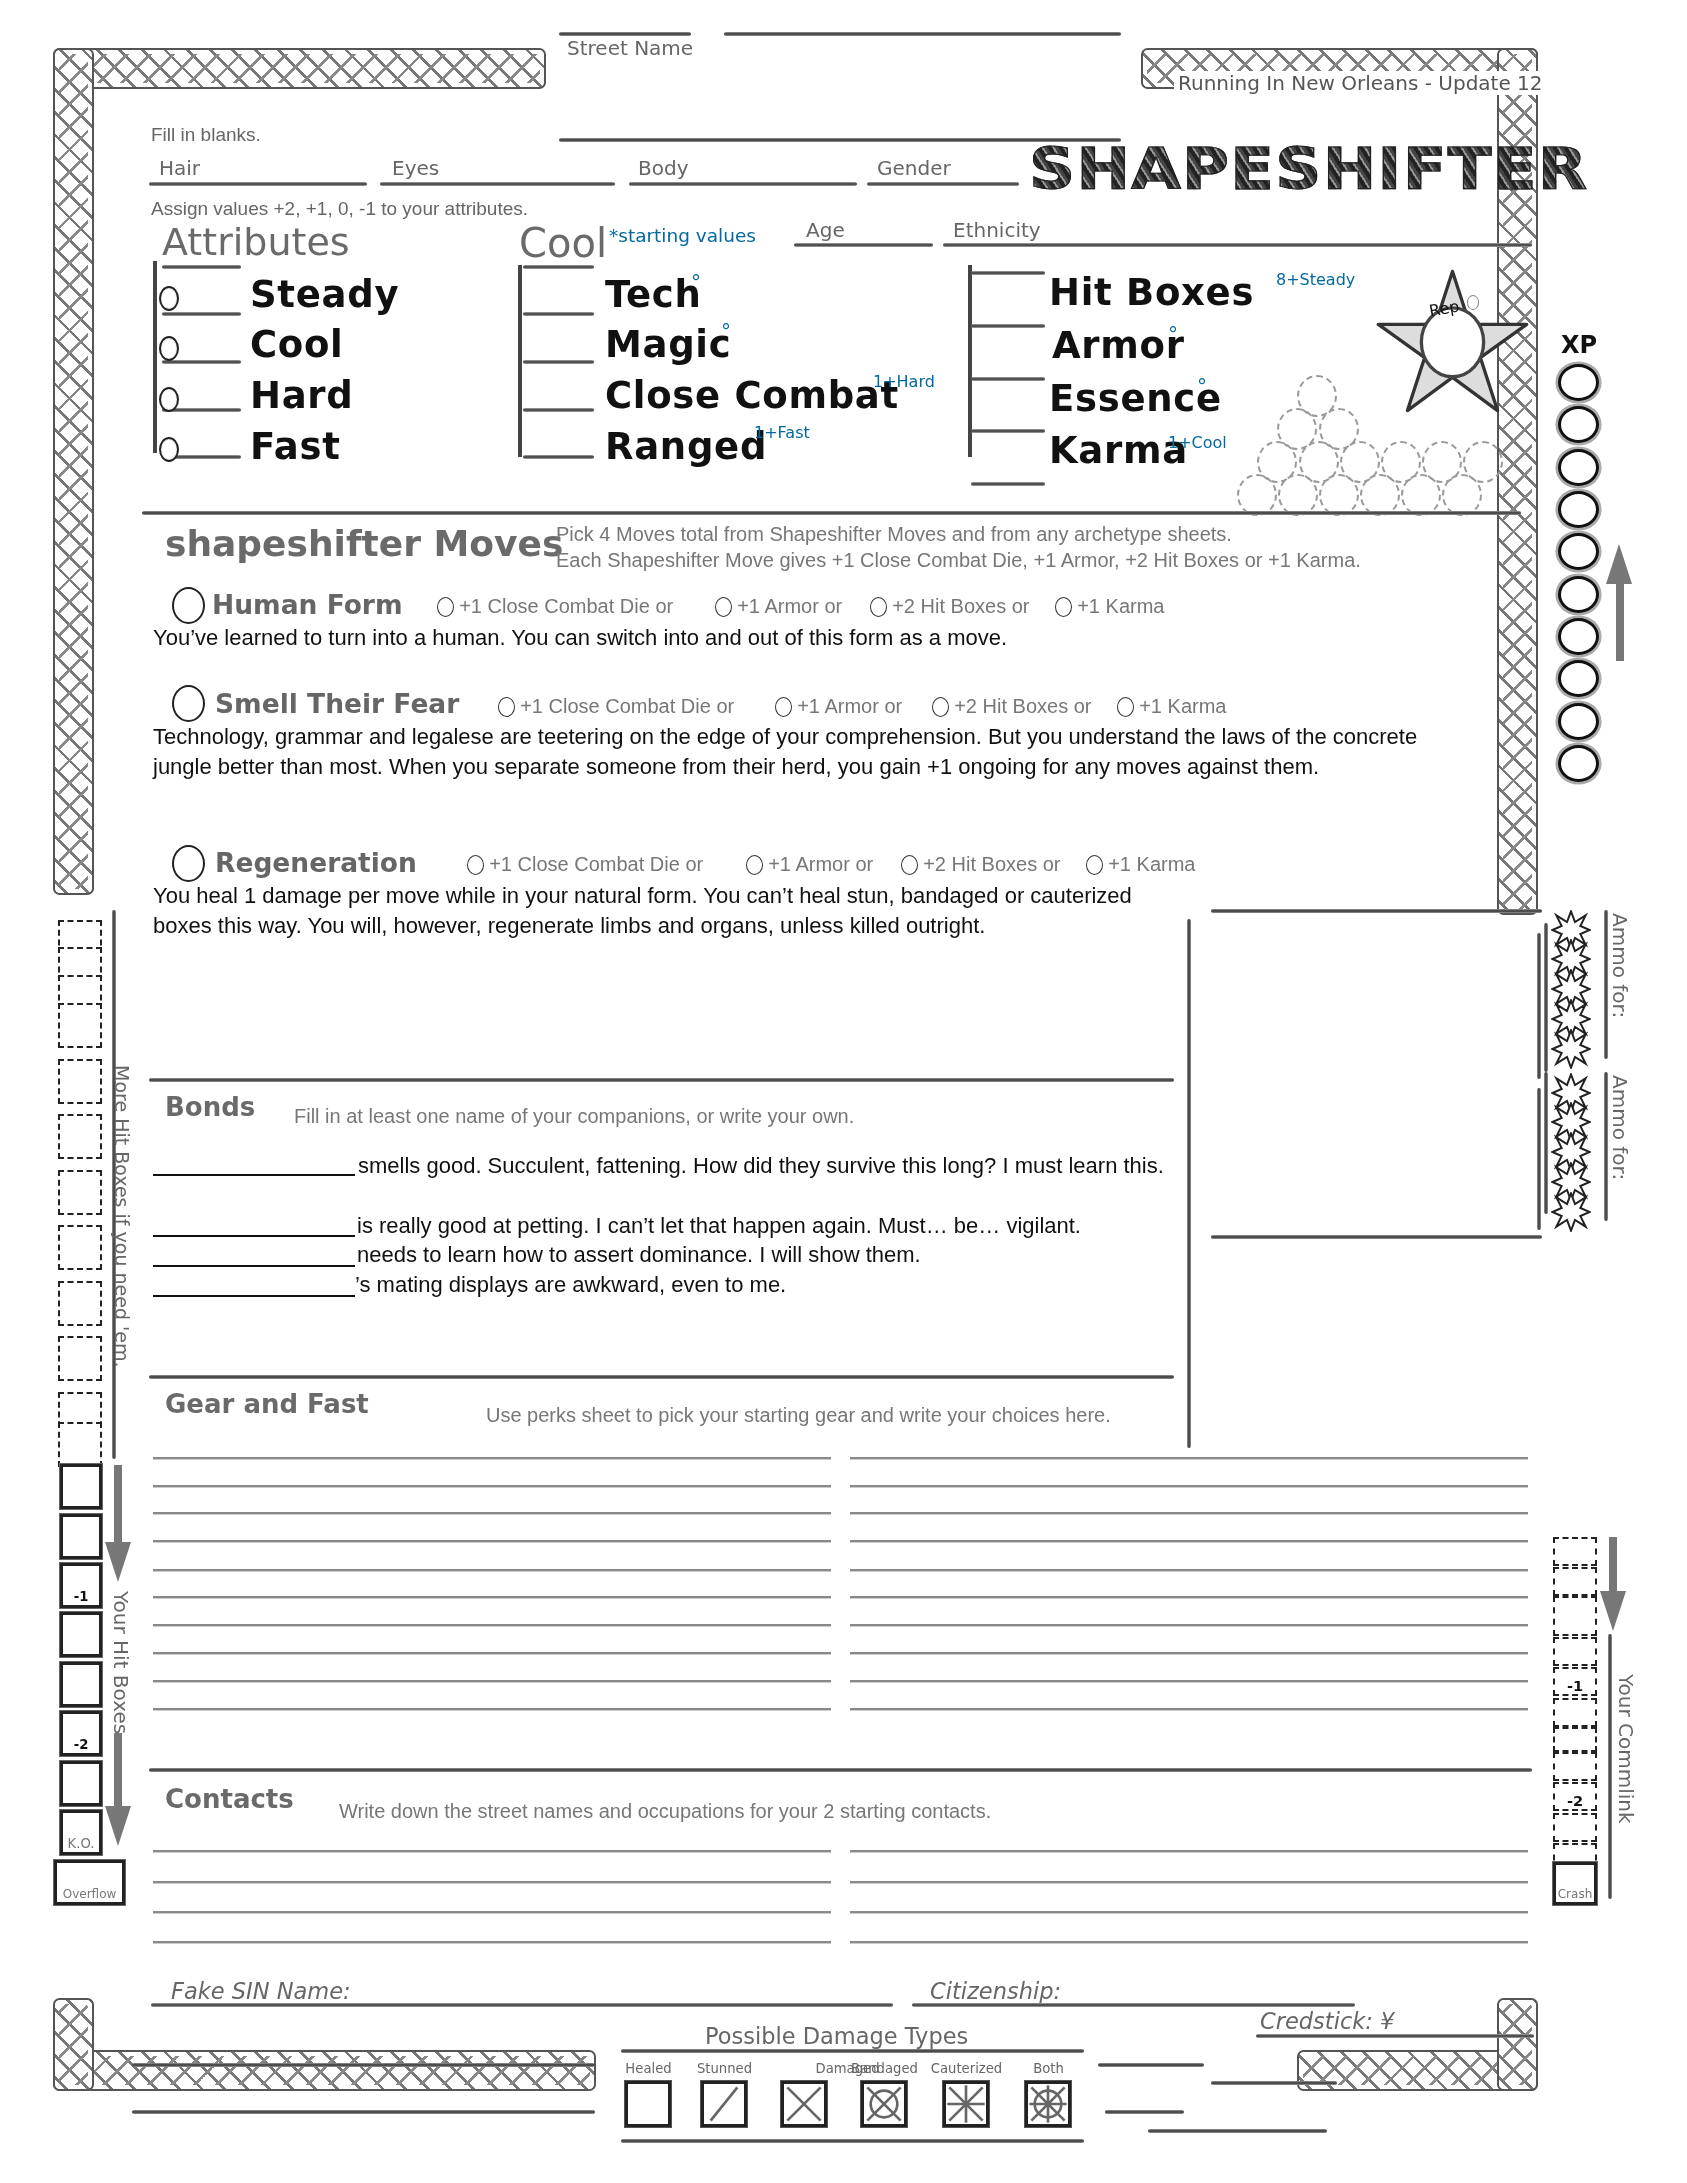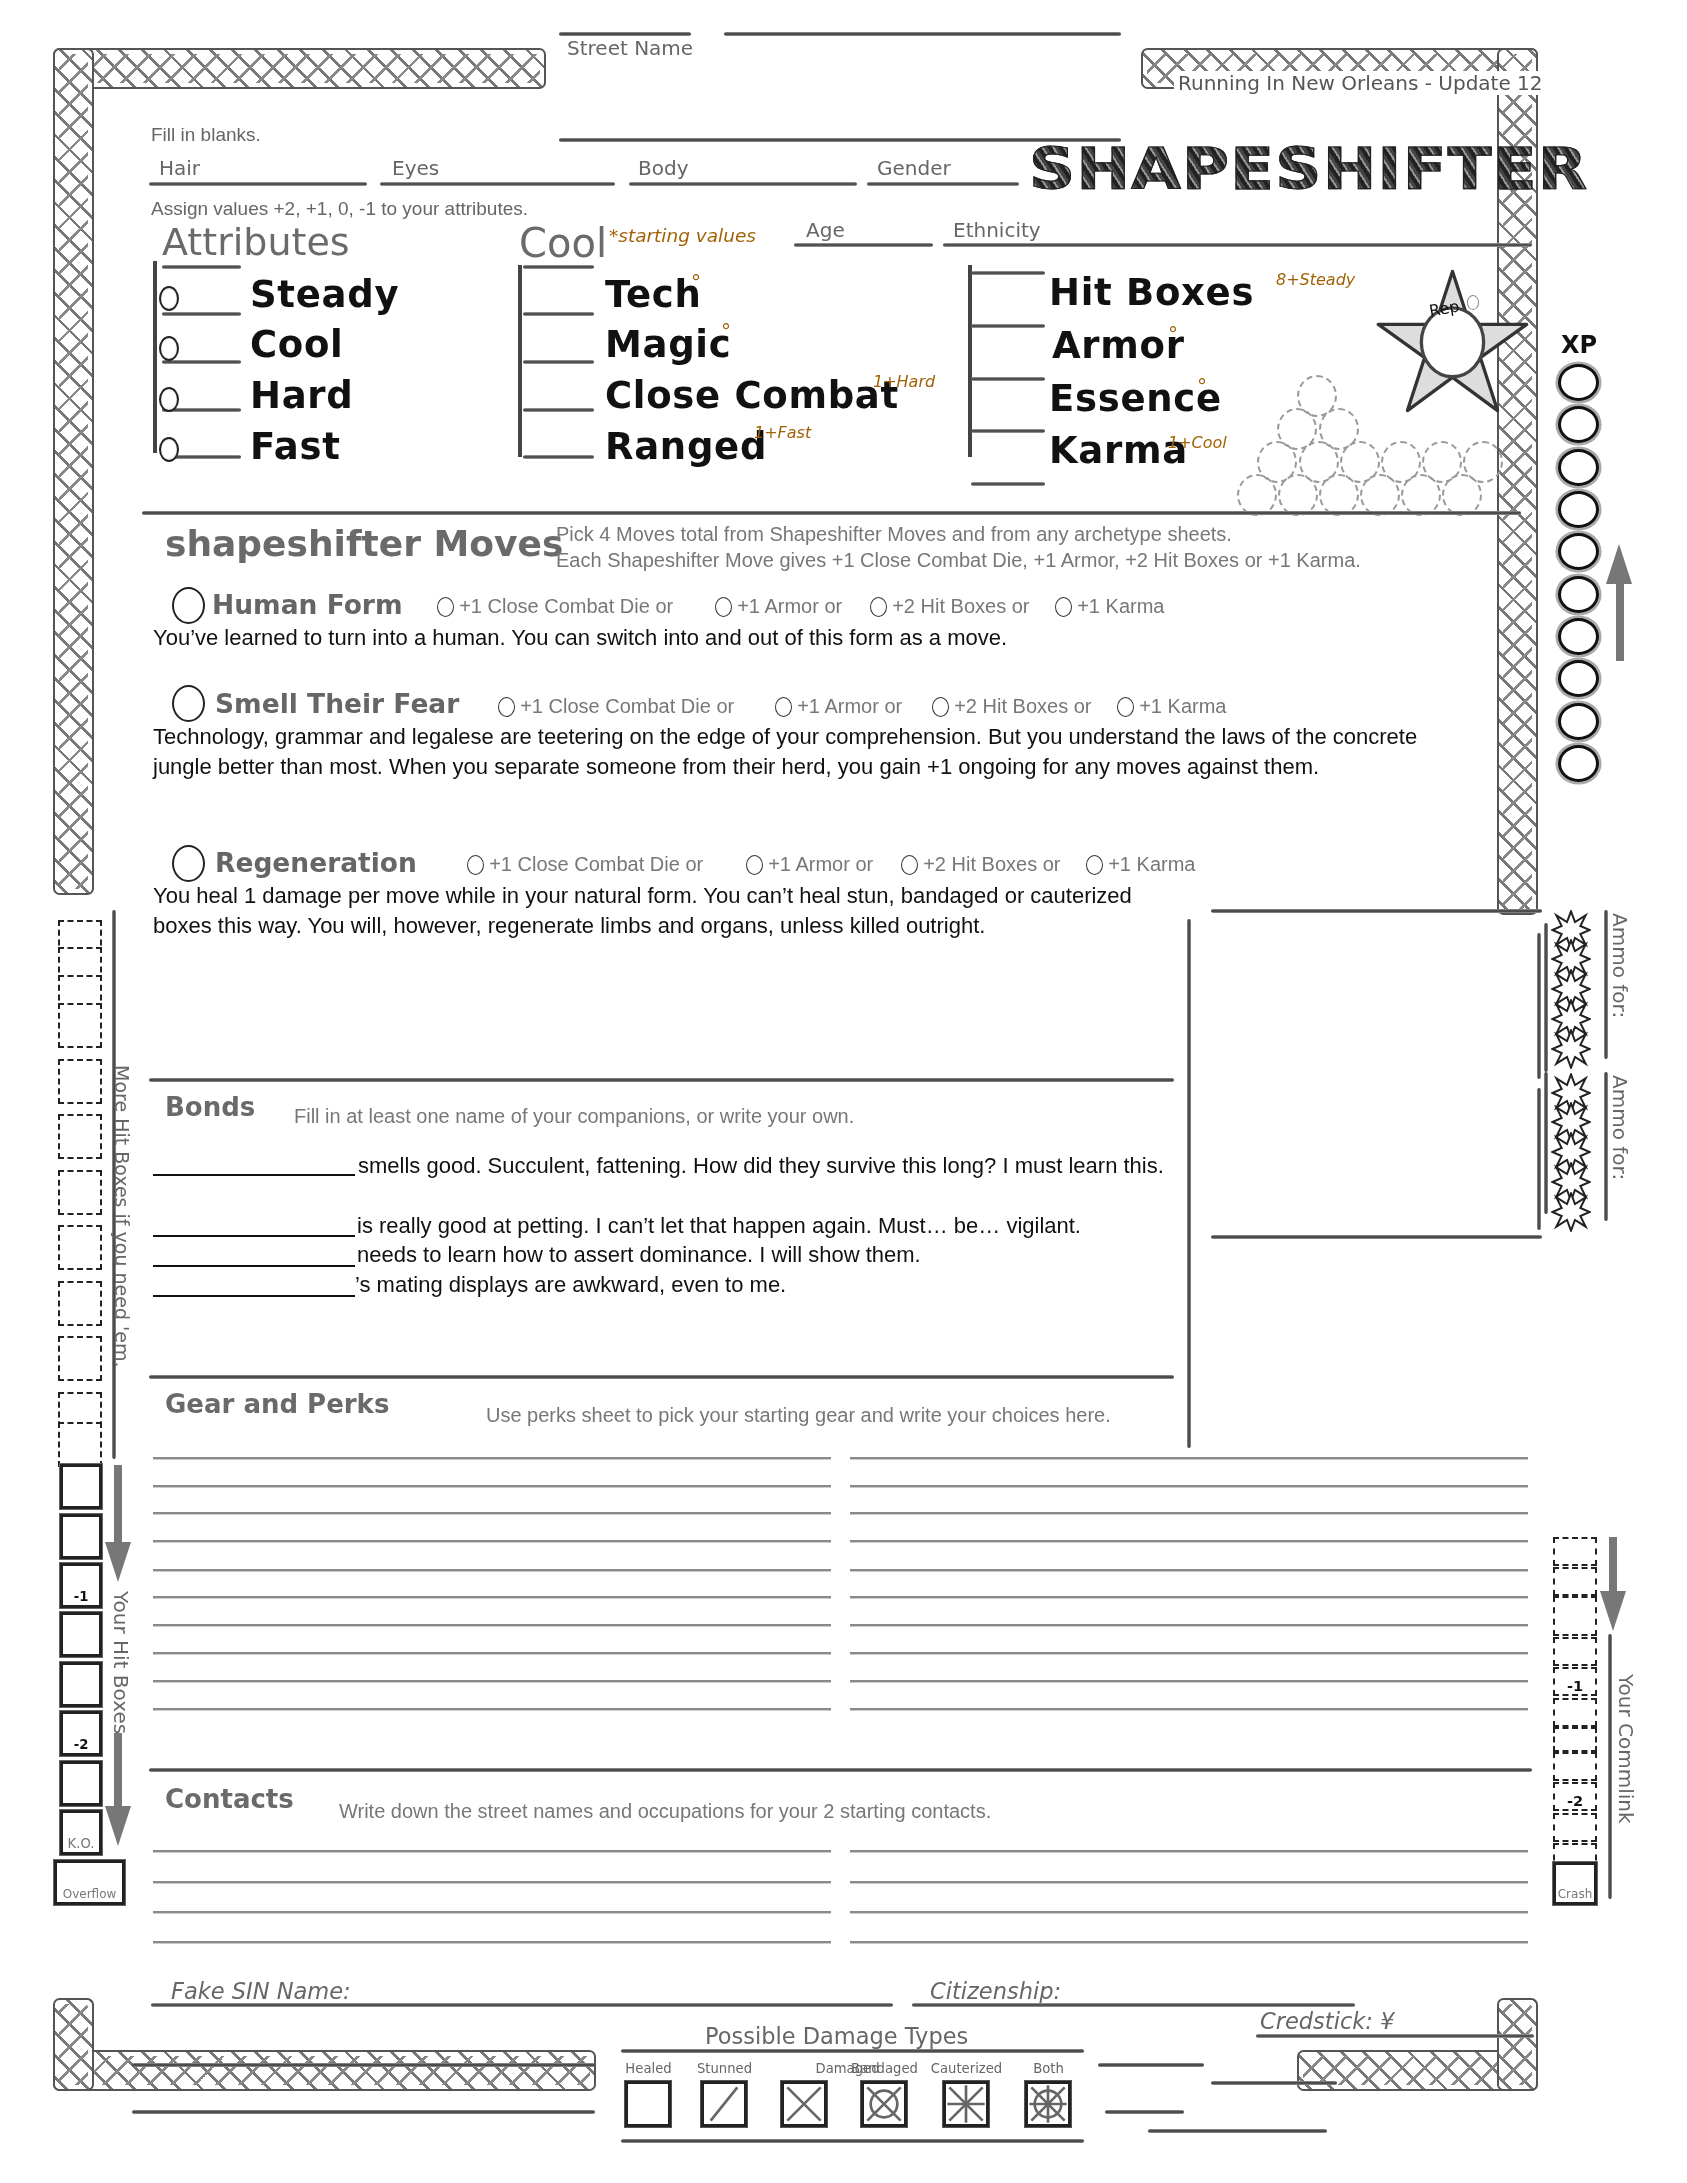--- a/index.html
+++ b/index.html
@@ -21,21 +21,21 @@
   .trace { position: absolute; background: #555; }
   .trace-h { height: 4px; border-radius: 2px; background: linear-gradient(#999, #333 50%, #999); }
   .trace-v { width: 4px; border-radius: 2px; background: linear-gradient(90deg, #999, #333 50%, #999); }
 
   .hand { font-family: "DejaVu Sans", sans-serif; }
   .field-label { position: absolute; font-family: "DejaVu Sans", sans-serif; font-size: 20px; color: #666; }
   .field-line { position: absolute; height: 4px; border-radius: 2px; background: linear-gradient(#aaa, #333 50%, #aaa); }
 
   .note { position: absolute; font-family: "Liberation Sans", sans-serif; font-size: 19px; color: #666; }
   .big-label { position: absolute; font-family: "DejaVu Sans", sans-serif; font-size: 37px; color: #111; font-weight: bold; letter-spacing: 0.7px; }
-  .sup { position: absolute; font-family: "DejaVu Sans", sans-serif; font-size: 16px; color: #a16207; font-style: italic; }
+  .sup { position: absolute; font-family: "DejaVu Sans", sans-serif; font-size: 16px; color: #0369a1; }
   .sec-title { position: absolute; font-family: "DejaVu Sans", sans-serif; font-size: 26px; color: #6a6a6a; font-weight: bold; }
   .sec-note { position: absolute; font-family: "Liberation Sans", sans-serif; font-size: 20px; color: #777; }
   .body-text { position: absolute; font-family: "Liberation Sans", sans-serif; font-size: 22px; color: #111; line-height: 30px; }
 
   .move-title { position: absolute; font-family: "DejaVu Sans", sans-serif; font-size: 26.5px; color: #666; font-weight: bold; }
   .move-check { position: absolute; width: 33px; height: 37px; border: 2.6px solid #222; border-radius: 50%; background:#fff; }
   .opt { position: absolute; font-family: "Liberation Sans", sans-serif; font-size: 20px; color: #777; display: flex; align-items: center; gap: 2.6px; white-space: nowrap; }
   .opt .ring { display: inline-block; width: 17px; height: 20px; border: 1.7px solid #333; border-radius: 50%; margin-right: 2.6px; cursor: pointer; }
 
   .attr-ring { position: absolute; width: 20px; height: 25px; border: 2.6px solid #222; border-radius: 50%; background: radial-gradient(#fff 55%, #bbb); }
@@ -288,21 +288,21 @@
 <div class="write-line" style="left:153px; top:1174px; width:202px; height:2px; background:#111; border:none;"></div>
 <div class="body-text" style="left:153px; top:1151px; width:1019px; text-indent:205px;">smells good. Succulent, fattening. How did they survive this long? I must learn this.</div>
 <div class="write-line" style="left:153px; top:1235px; width:202px; height:2px; background:#111; border:none;"></div>
 <div class="body-text" style="left:357px; top:1211px;">is really good at petting. I can’t let that happen again. Must… be… vigilant.</div>
 <div class="write-line" style="left:153px; top:1265px; width:202px; height:2px; background:#111; border:none;"></div>
 <div class="body-text" style="left:357px; top:1240px;">needs to learn how to assert dominance. I will show them.</div>
 <div class="write-line" style="left:153px; top:1295px; width:202px; height:2px; background:#111; border:none;"></div>
 <div class="body-text" style="left:355px; top:1270px;">’s mating displays are awkward, even to me.</div>
 
 <div class="trace trace-h" style="left:149px; top:1375px; width:1025px;"></div>
-<div class="sec-title" style="left:165px; top:1389px;">Gear and Perks</div>
+<div class="sec-title" style="left:165px; top:1389px;">Gear and Fast</div>
 <div class="sec-note" style="left:486px; top:1404px;">Use perks sheet to pick your starting gear and write your choices here.</div>
 
 <div>
   <div class="write-line" style="left:153px; top:1457px; width:678px;"></div>
   <div class="write-line" style="left:153px; top:1485px; width:678px;"></div>
   <div class="write-line" style="left:153px; top:1512px; width:678px;"></div>
   <div class="write-line" style="left:153px; top:1540px; width:678px;"></div>
   <div class="write-line" style="left:153px; top:1569px; width:678px;"></div>
   <div class="write-line" style="left:153px; top:1596px; width:678px;"></div>
   <div class="write-line" style="left:153px; top:1624px; width:678px;"></div>

